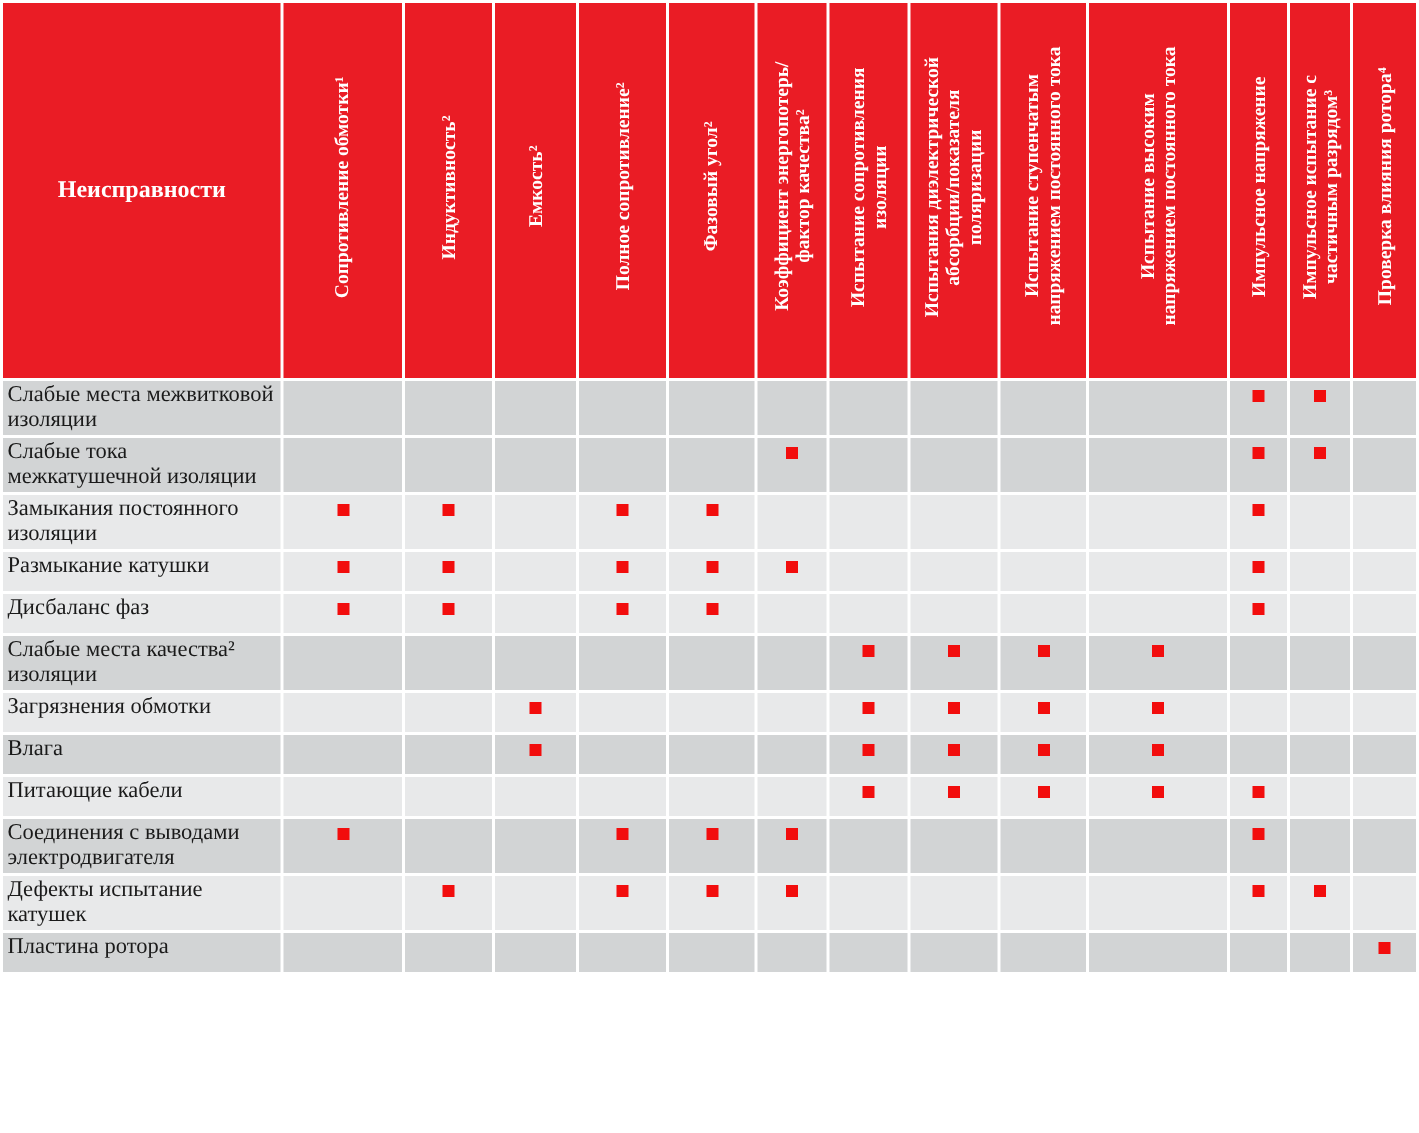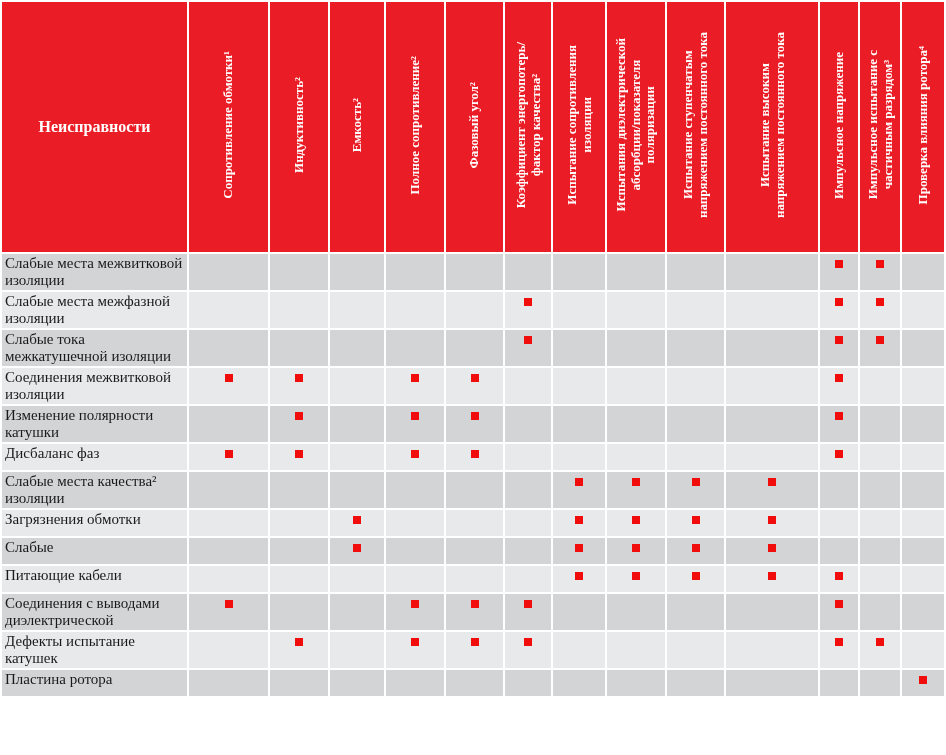--- a/index.html
+++ b/index.html
@@ -116,76 +116,60 @@
         <td class="mark-cell"></td>
         <td class="mark-cell"></td>
         <td class="mark-cell"></td>
         <td class="mark-cell"></td>
         <td class="mark-cell"></td>
         <td class="mark-cell"></td>
         <td class="mark-cell"><span class="marker"></span></td>
         <td class="mark-cell"><span class="marker"></span></td>
         <td class="mark-cell"></td>
       </tr>
-      <tr class="light">
-        <td class="label-cell">Слабые места межфазной изоляции</td>
-        <td class="mark-cell"></td>
-        <td class="mark-cell"></td>
-        <td class="mark-cell"></td>
-        <td class="mark-cell"></td>
-        <td class="mark-cell"></td>
-        <td class="mark-cell"><span class="marker"></span></td>
-        <td class="mark-cell"></td>
-        <td class="mark-cell"></td>
-        <td class="mark-cell"></td>
-        <td class="mark-cell"></td>
-        <td class="mark-cell"><span class="marker"></span></td>
-        <td class="mark-cell"><span class="marker"></span></td>
-        <td class="mark-cell"></td>
-      </tr>
       <tr class="dark">
         <td class="label-cell">Слабые тока межкатушечной изоляции</td>
         <td class="mark-cell"></td>
         <td class="mark-cell"></td>
         <td class="mark-cell"></td>
         <td class="mark-cell"></td>
         <td class="mark-cell"></td>
         <td class="mark-cell"><span class="marker"></span></td>
         <td class="mark-cell"></td>
         <td class="mark-cell"></td>
         <td class="mark-cell"></td>
         <td class="mark-cell"></td>
         <td class="mark-cell"><span class="marker"></span></td>
         <td class="mark-cell"><span class="marker"></span></td>
         <td class="mark-cell"></td>
       </tr>
       <tr class="light">
-        <td class="label-cell">Соединения межвитковой изоляции</td>
-        <td class="mark-cell"><span class="marker"></span></td>
-        <td class="mark-cell"><span class="marker"></span></td>
-        <td class="mark-cell"></td>
-        <td class="mark-cell"><span class="marker"></span></td>
-        <td class="mark-cell"><span class="marker"></span></td>
-        <td class="mark-cell"></td>
-        <td class="mark-cell"></td>
-        <td class="mark-cell"></td>
-        <td class="mark-cell"></td>
-        <td class="mark-cell"></td>
-        <td class="mark-cell"><span class="marker"></span></td>
-        <td class="mark-cell"></td>
-        <td class="mark-cell"></td>
-      </tr>
-      <tr class="dark">
-        <td class="label-cell">Изменение полярности катушки</td>
-        <td class="mark-cell"></td>
-        <td class="mark-cell"><span class="marker"></span></td>
-        <td class="mark-cell"></td>
-        <td class="mark-cell"><span class="marker"></span></td>
-        <td class="mark-cell"><span class="marker"></span></td>
-        <td class="mark-cell"></td>
+        <td class="label-cell">Замыкания постоянного изоляции</td>
+        <td class="mark-cell"><span class="marker"></span></td>
+        <td class="mark-cell"><span class="marker"></span></td>
+        <td class="mark-cell"></td>
+        <td class="mark-cell"><span class="marker"></span></td>
+        <td class="mark-cell"><span class="marker"></span></td>
+        <td class="mark-cell"></td>
+        <td class="mark-cell"></td>
+        <td class="mark-cell"></td>
+        <td class="mark-cell"></td>
+        <td class="mark-cell"></td>
+        <td class="mark-cell"><span class="marker"></span></td>
+        <td class="mark-cell"></td>
+        <td class="mark-cell"></td>
+      </tr>
+      <tr class="light">
+        <td class="label-cell">Размыкание катушки</td>
+        <td class="mark-cell"><span class="marker"></span></td>
+        <td class="mark-cell"><span class="marker"></span></td>
+        <td class="mark-cell"></td>
+        <td class="mark-cell"><span class="marker"></span></td>
+        <td class="mark-cell"><span class="marker"></span></td>
+        <td class="mark-cell"><span class="marker"></span></td>
         <td class="mark-cell"></td>
         <td class="mark-cell"></td>
         <td class="mark-cell"></td>
         <td class="mark-cell"></td>
         <td class="mark-cell"><span class="marker"></span></td>
         <td class="mark-cell"></td>
         <td class="mark-cell"></td>
       </tr>
       <tr class="light">
         <td class="label-cell">Дисбаланс фаз</td>
@@ -229,21 +213,21 @@
         <td class="mark-cell"></td>
         <td class="mark-cell"><span class="marker"></span></td>
         <td class="mark-cell"><span class="marker"></span></td>
         <td class="mark-cell"><span class="marker"></span></td>
         <td class="mark-cell"><span class="marker"></span></td>
         <td class="mark-cell"></td>
         <td class="mark-cell"></td>
         <td class="mark-cell"></td>
       </tr>
       <tr class="dark">
-        <td class="label-cell">Слабые</td>
+        <td class="label-cell">Влага</td>
         <td class="mark-cell"></td>
         <td class="mark-cell"></td>
         <td class="mark-cell"><span class="marker"></span></td>
         <td class="mark-cell"></td>
         <td class="mark-cell"></td>
         <td class="mark-cell"></td>
         <td class="mark-cell"><span class="marker"></span></td>
         <td class="mark-cell"><span class="marker"></span></td>
         <td class="mark-cell"><span class="marker"></span></td>
         <td class="mark-cell"><span class="marker"></span></td>
@@ -261,21 +245,21 @@
         <td class="mark-cell"></td>
         <td class="mark-cell"><span class="marker"></span></td>
         <td class="mark-cell"><span class="marker"></span></td>
         <td class="mark-cell"><span class="marker"></span></td>
         <td class="mark-cell"><span class="marker"></span></td>
         <td class="mark-cell"><span class="marker"></span></td>
         <td class="mark-cell"></td>
         <td class="mark-cell"></td>
       </tr>
       <tr class="dark">
-        <td class="label-cell">Соединения с выводами диэлектрической</td>
+        <td class="label-cell">Соединения с выводами электродвигателя</td>
         <td class="mark-cell"><span class="marker"></span></td>
         <td class="mark-cell"></td>
         <td class="mark-cell"></td>
         <td class="mark-cell"><span class="marker"></span></td>
         <td class="mark-cell"><span class="marker"></span></td>
         <td class="mark-cell"><span class="marker"></span></td>
         <td class="mark-cell"></td>
         <td class="mark-cell"></td>
         <td class="mark-cell"></td>
         <td class="mark-cell"></td>

